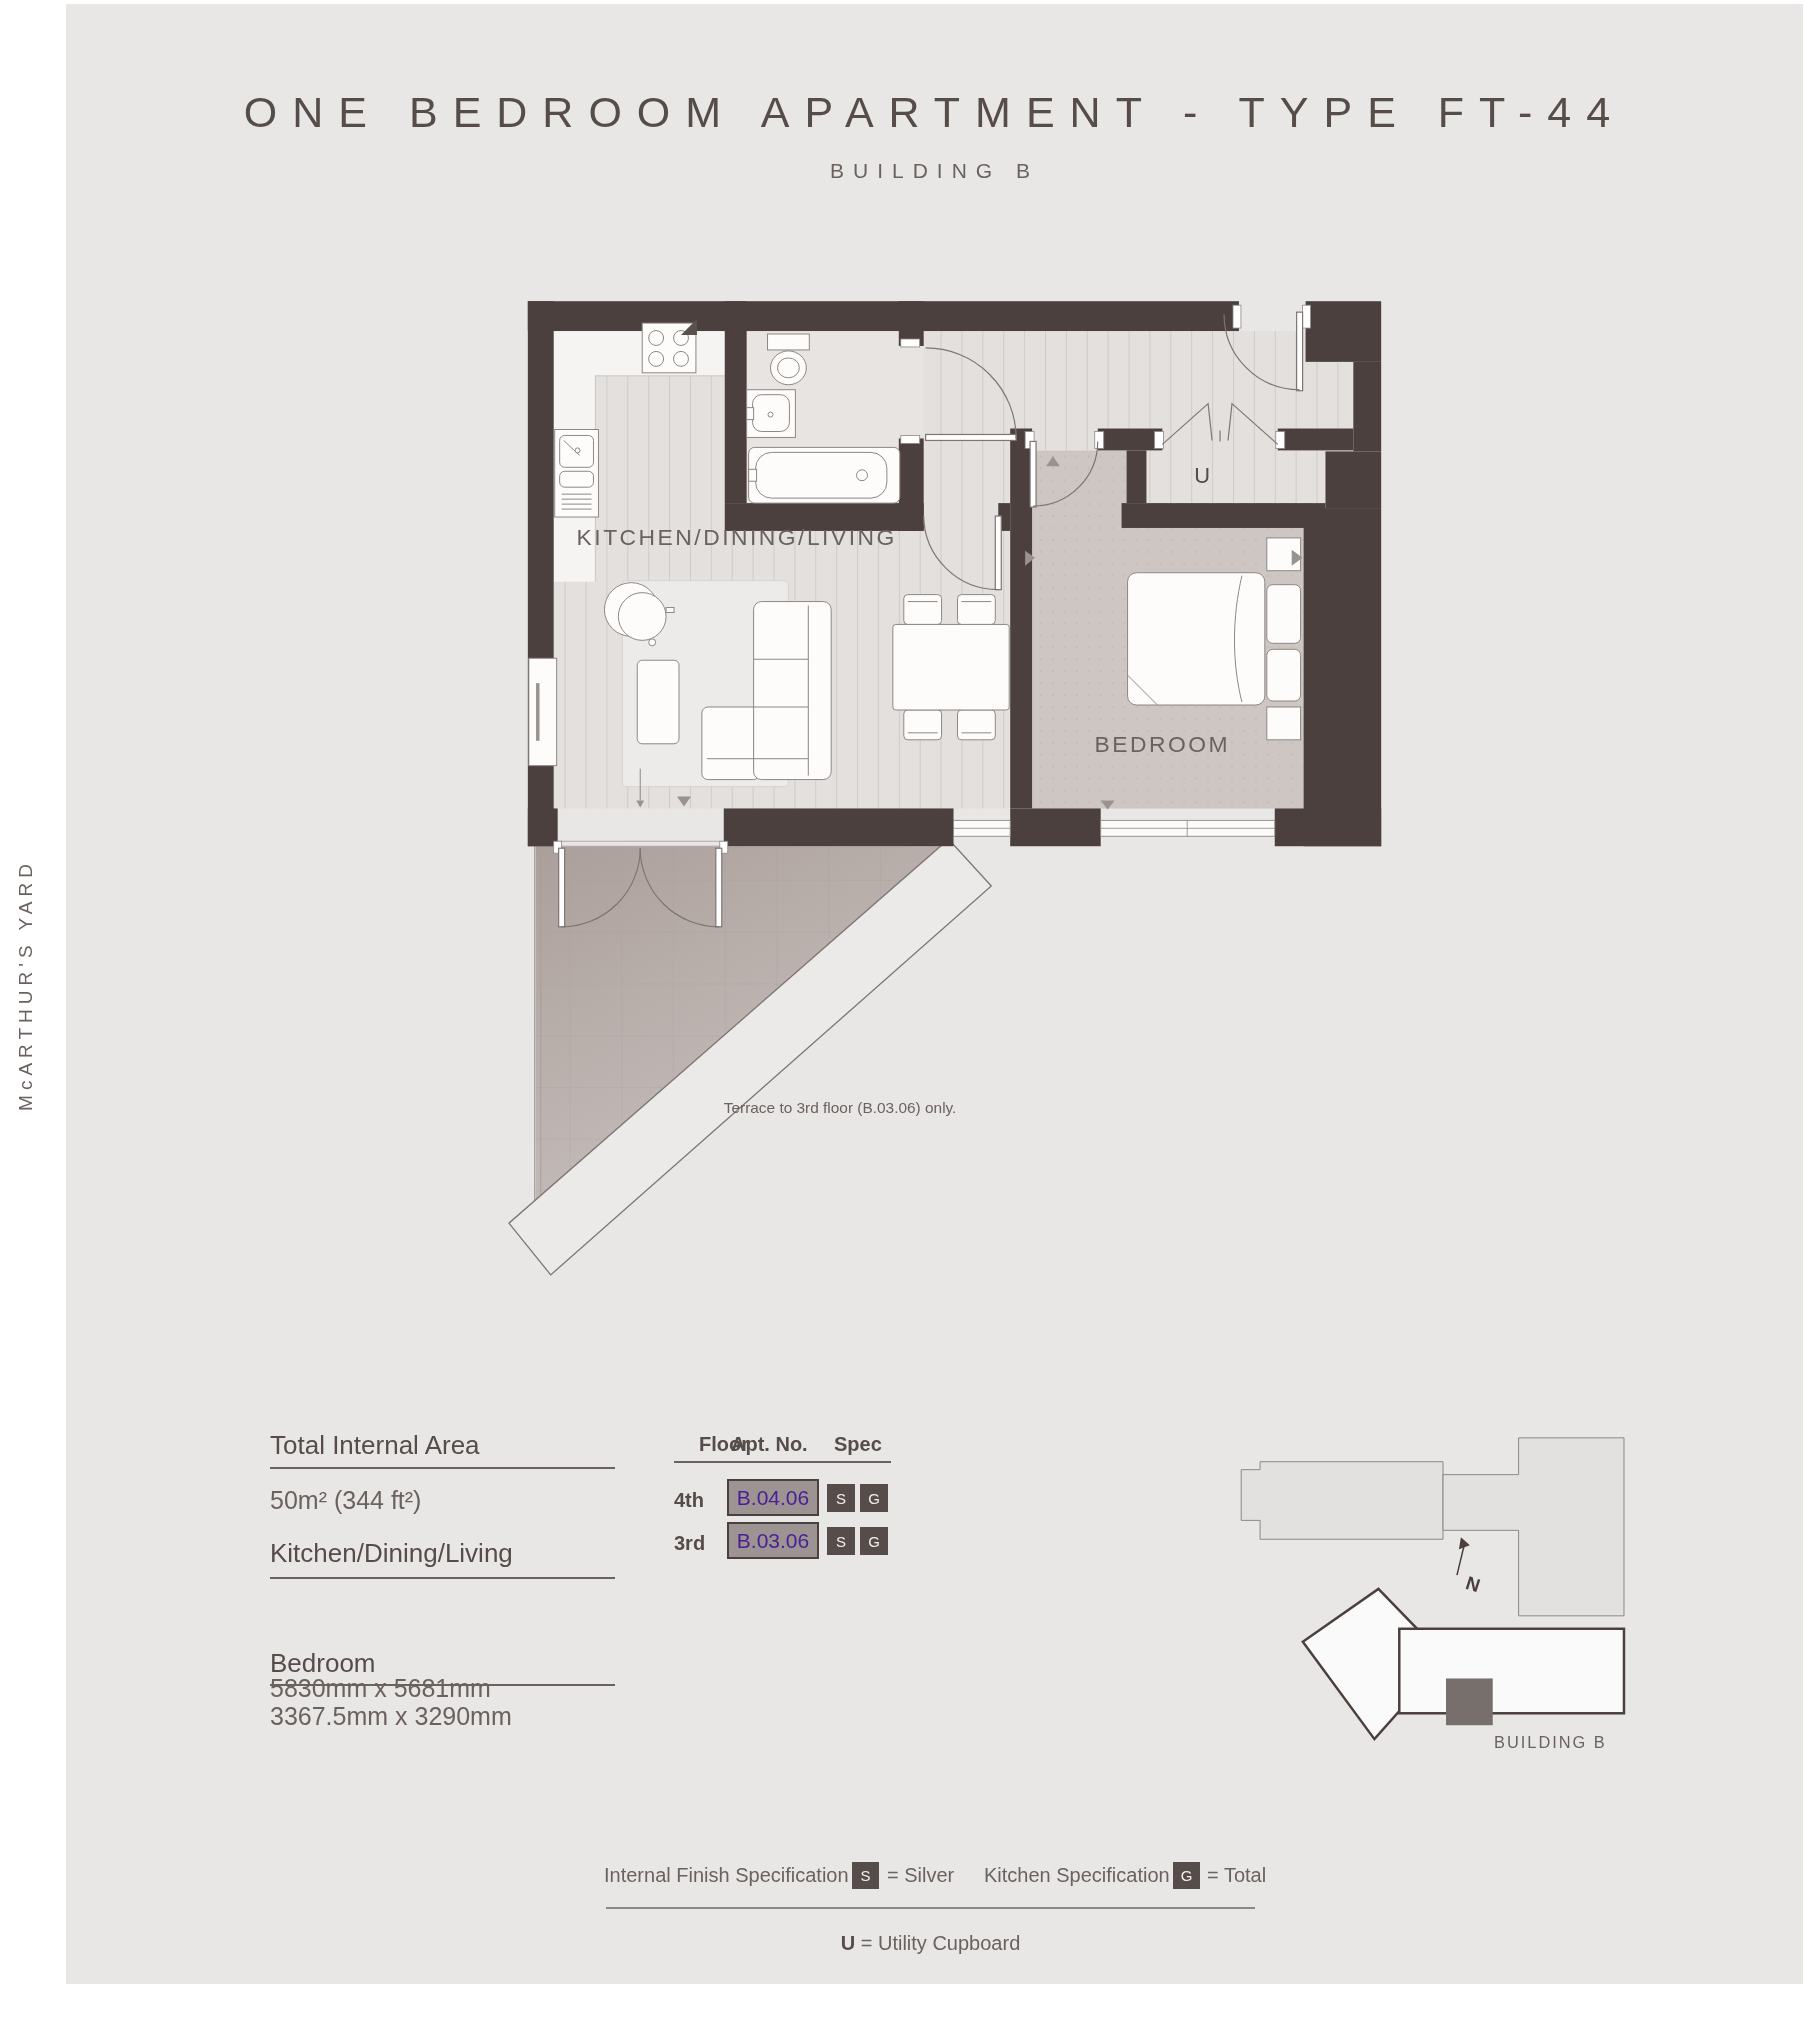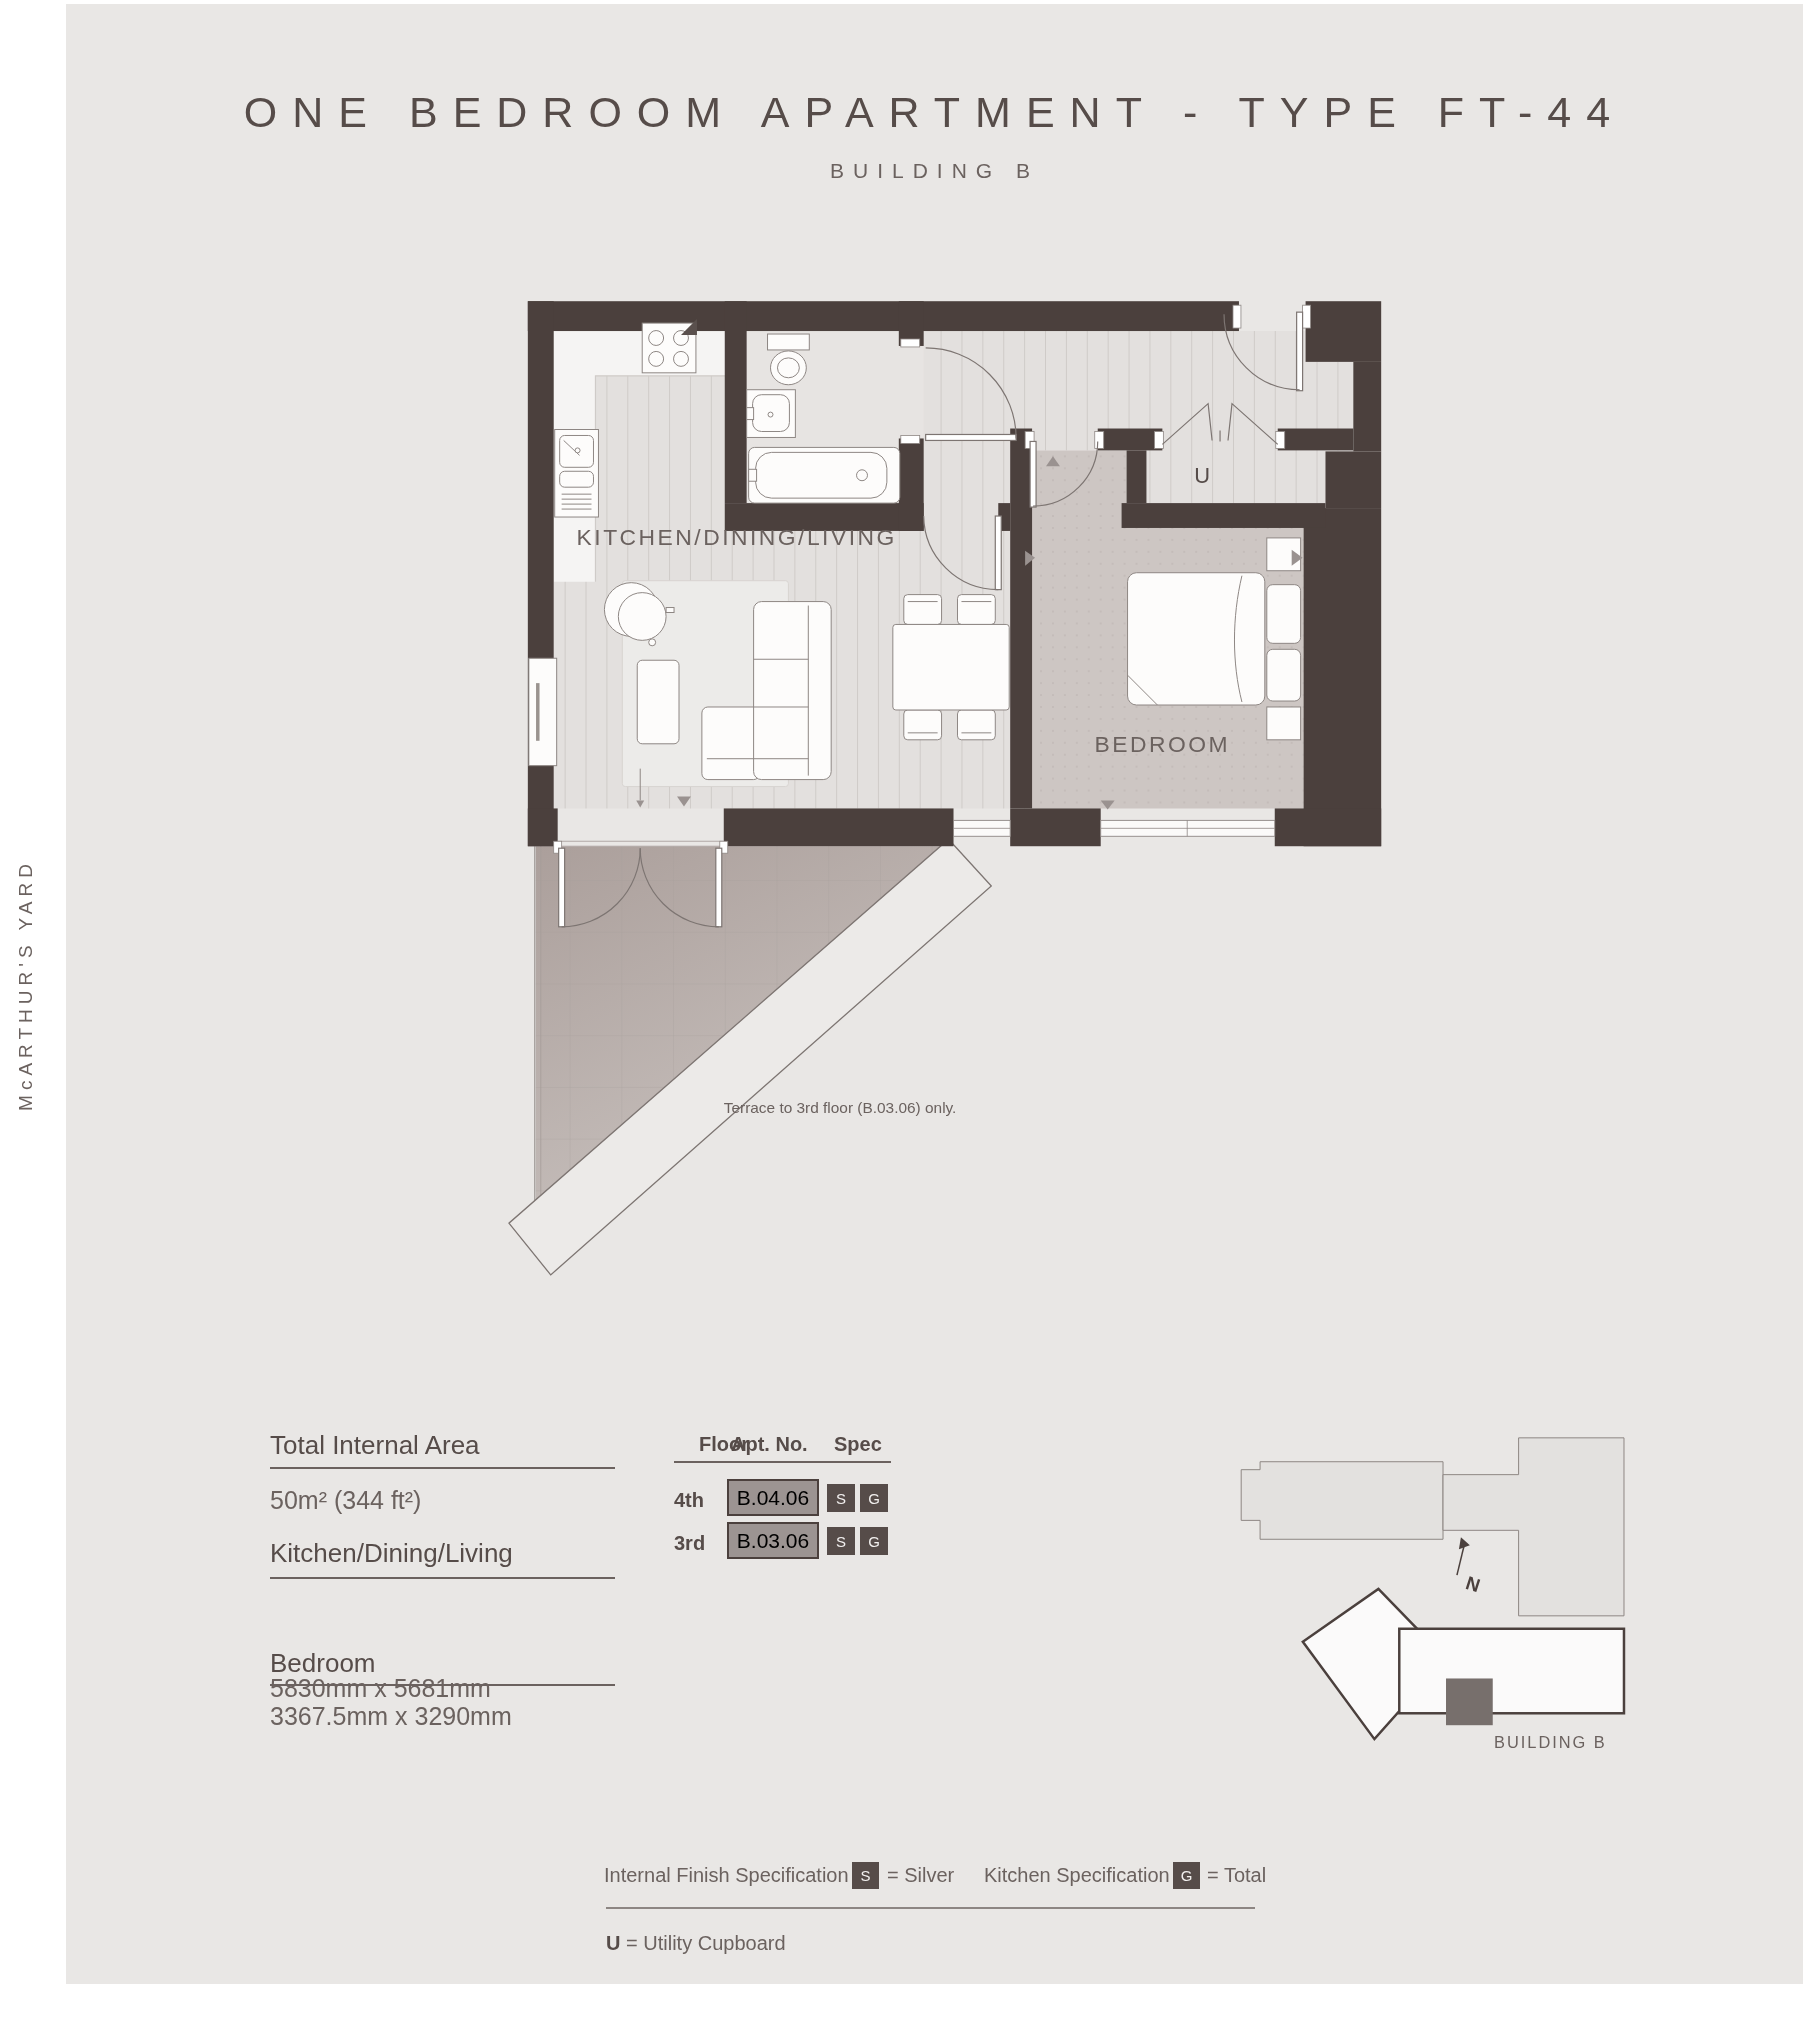--- a/index.html
+++ b/index.html
@@ -11,25 +11,25 @@
   #main-title{top:88px;font-size:43px;font-weight:500;letter-spacing:15px;}
   #sub-title{top:159px;font-size:21px;letter-spacing:9px;color:#6b625f;}
   #side-label{left:26px;top:985px;transform:translate(-50%,-50%) rotate(-90deg);
     white-space:nowrap;font-size:19px;letter-spacing:5px;color:#6b625f;}
   .h-label{font-size:26px;font-weight:400;color:#564c49;line-height:1;}
   .v-label{font-size:25px;color:#6b625f;line-height:1;}
   .rule{height:2px;background:#6b625f;}
   .th{font-size:20px;font-weight:700;color:#564c49;line-height:1;}
   .apt-box{width:92px;height:37px;background:#9c9492;border:2px solid #4b403d;
     box-sizing:border-box;display:flex;align-items:center;justify-content:center;
-    color:#000000;font-size:21px;text-align:right;}
+    color:#4c1d95;font-size:21px;text-align:right;}
   .spec-box{width:28px;height:28px;background:#564c49;display:flex;align-items:center;
     justify-content:center;color:#f2f0ef;font-size:15px;}
   .legend-text{font-size:20px;color:#6b625f;line-height:27px;}
-  #utility-note{left:606px;top:1932px;width:649px;text-align:left;font-size:20px;color:#6b625f;}
+  #utility-note{left:606px;top:1932px;width:649px;text-align:center;font-size:20px;color:#6b625f;}
   #utility-note b{color:#564c49;}
   #footer-note{left:0;top:2012px;width:1805px;text-align:center;font-size:15px;color:#a7a09d;}
   svg text{font-family:"Liberation Sans",sans-serif;}
 </style>
 </head>
 <body>
 
 <div id="page">
   <div id="panel" class="abs"></div>
 

